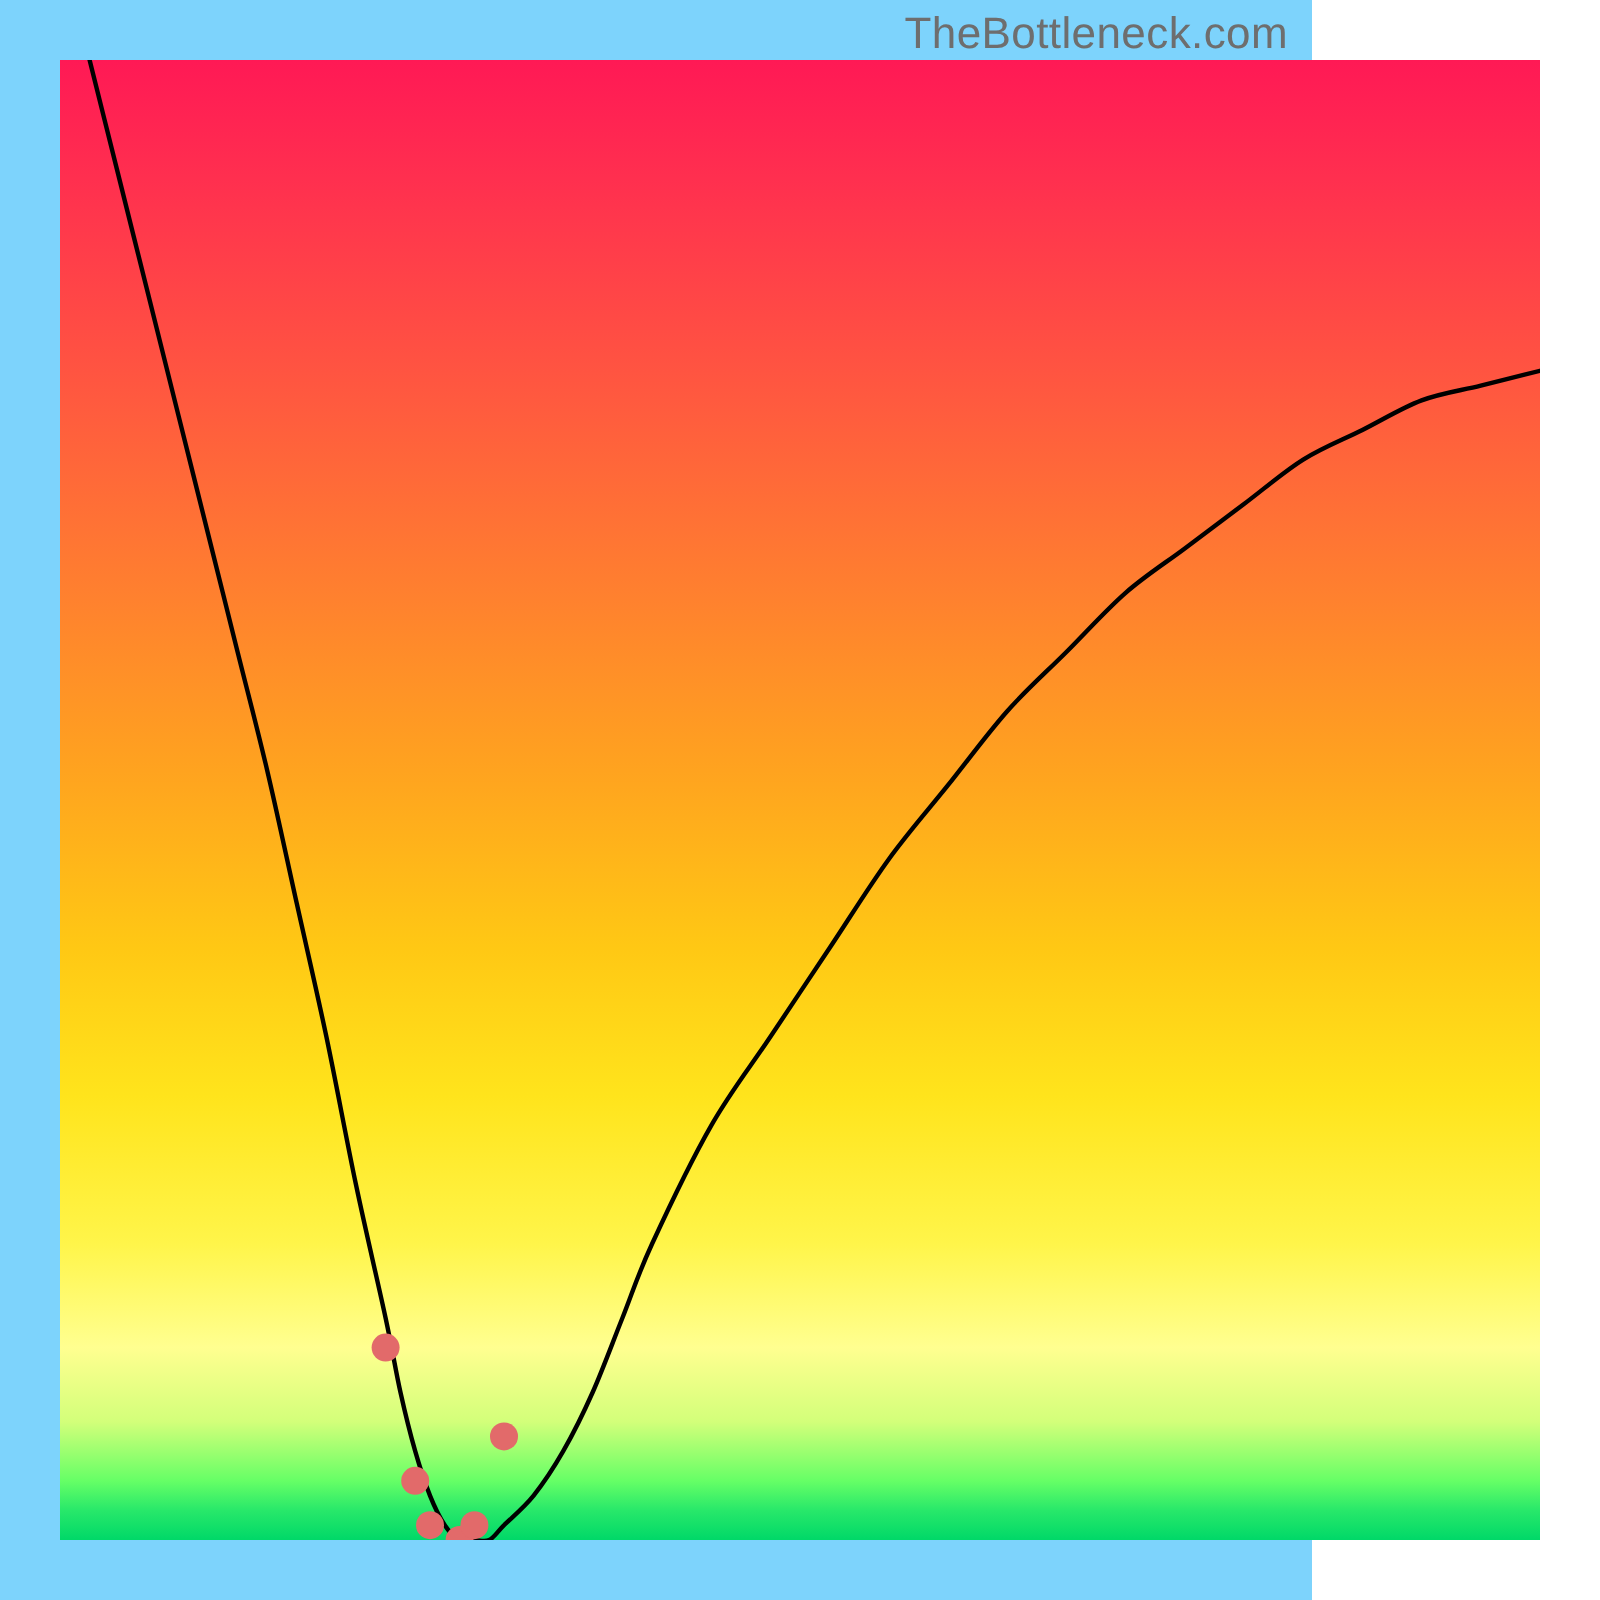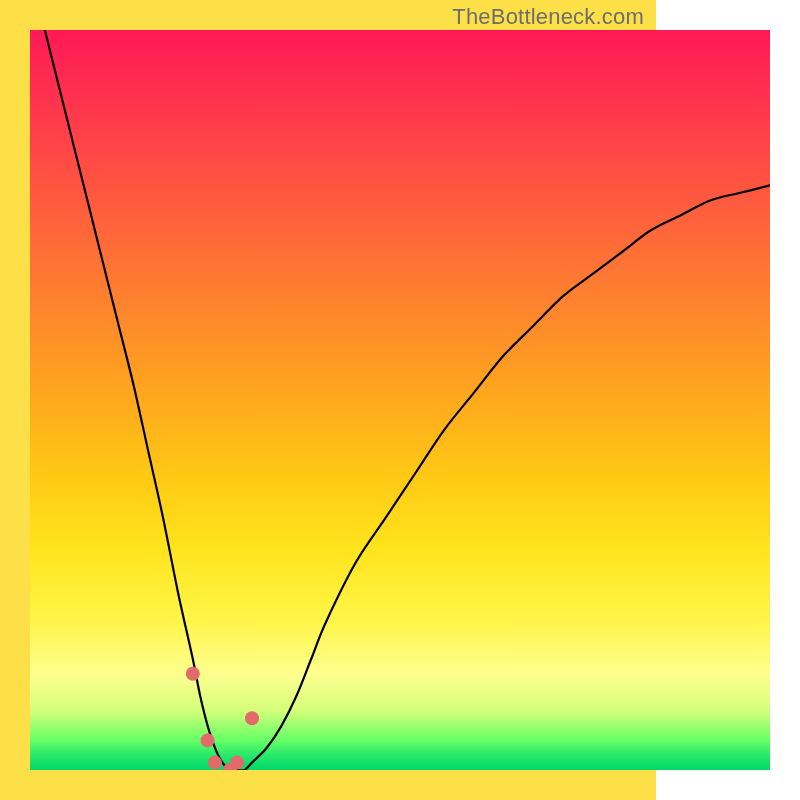--- a/index.html
+++ b/index.html
@@ -6,21 +6,21 @@
     margin: 0;
     padding: 0;
     width: 800px;
     height: 800px;
     overflow: hidden;
     font-family: Arial, Helvetica, sans-serif;
   }
   .frame {
     width: 656px;
     height: 800px;
-    background: #fde047;
+    background: #7dd3fc;
     position: relative;
   }
   .plot {
     position: absolute;
     left: 30px;
     top: 30px;
     width: 740px;
     height: 740px;
     background: linear-gradient(
       to bottom,

